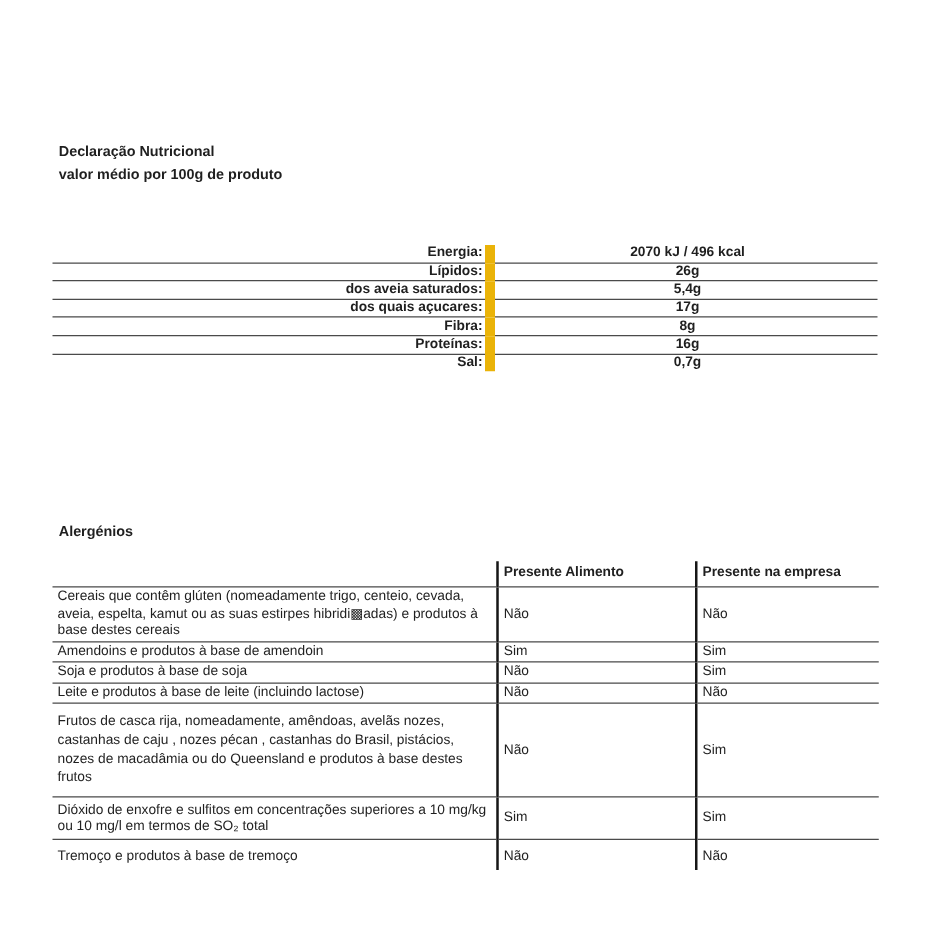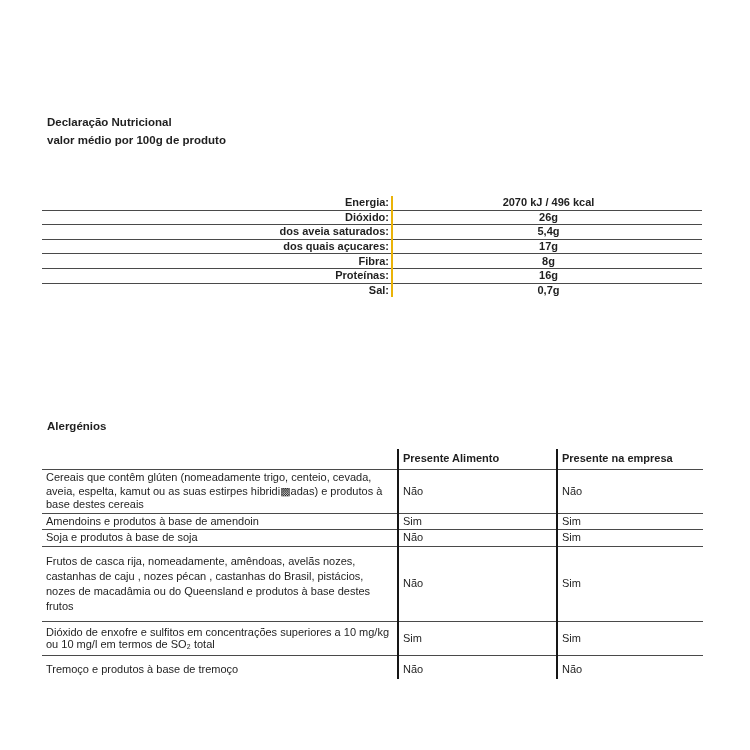--- a/index.html
+++ b/index.html
@@ -33,21 +33,21 @@
   .t1 td {
     height: 13.6px;
     line-height: 13px;
     padding: 0 2px 0 4px;
     border-bottom: 1px solid #4a4a4a;
     overflow: hidden;
     white-space: nowrap;
     text-align: right;
   }
   .t1 tr:last-child td { border-bottom: none; }
-  .t1 td.val { text-align: center; border-left: 2px solid #eab308; }
+  .t1 td.val { text-align: center; border-left: 8px solid #eab308; }
   
   .heading2 {
     position: absolute;
     left: 47px;
     top: 420px;
     font-size: 11.5px;
     font-weight: bold;
   }
   .t2 {
     position: absolute;
@@ -86,21 +86,21 @@
     <colgroup>
         <col style="width:350px">
         <col style="width:310px">
       </colgroup>
     <tbody>
       <tr>
         <td class="lbl">Energia:</td>
         <td class="val">2070 kJ / 496 kcal</td>
       </tr>
       <tr>
-        <td class="lbl">Dióxido:</td>
+        <td class="lbl">Lípidos:</td>
         <td class="val">26g</td>
       </tr>
       <tr>
         <td class="lbl">dos aveia saturados:</td>
         <td class="val">5,4g</td>
       </tr>
       <tr>
         <td class="lbl">dos quais açucares:</td>
         <td class="val">17g</td>
       </tr>
@@ -141,20 +141,25 @@
       <tr class="r2">
         <td>Amendoins e produtos à base de amendoin</td>
         <td class="c2">Sim</td>
         <td class="c3">Sim</td>
       </tr>
       <tr class="r3">
         <td>Soja e produtos à base de soja</td>
         <td class="c2">Não</td>
         <td class="c3">Sim</td>
       </tr>
+      <tr class="r4">
+        <td>Leite e produtos à base de leite (incluindo lactose)</td>
+        <td class="c2">Não</td>
+        <td class="c3">Não</td>
+      </tr>
       <tr class="r5">
         <td>Frutos de casca rija, nomeadamente, amêndoas, avelãs  nozes, castanhas de caju , nozes pécan , castanhas do Brasil, pistácios, nozes de macadâmia ou do Queensland  e produtos à base destes frutos</td>
         <td class="c2">Não</td>
         <td class="c3">Sim</td>
       </tr>
       <tr class="r7">
         <td>Dióxido de enxofre e sulfitos em concentrações superiores a 10 mg/kg ou 10 mg/l em termos de SO₂ total</td>
         <td class="c2">Sim</td>
         <td class="c3">Sim</td>
       </tr>

